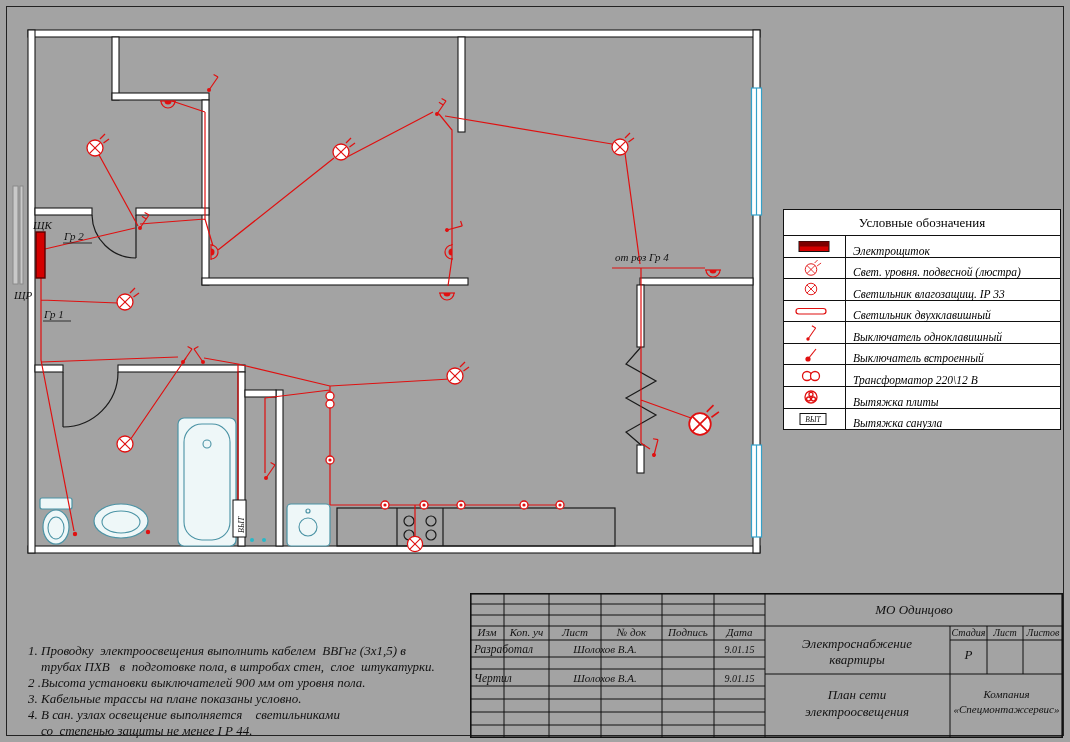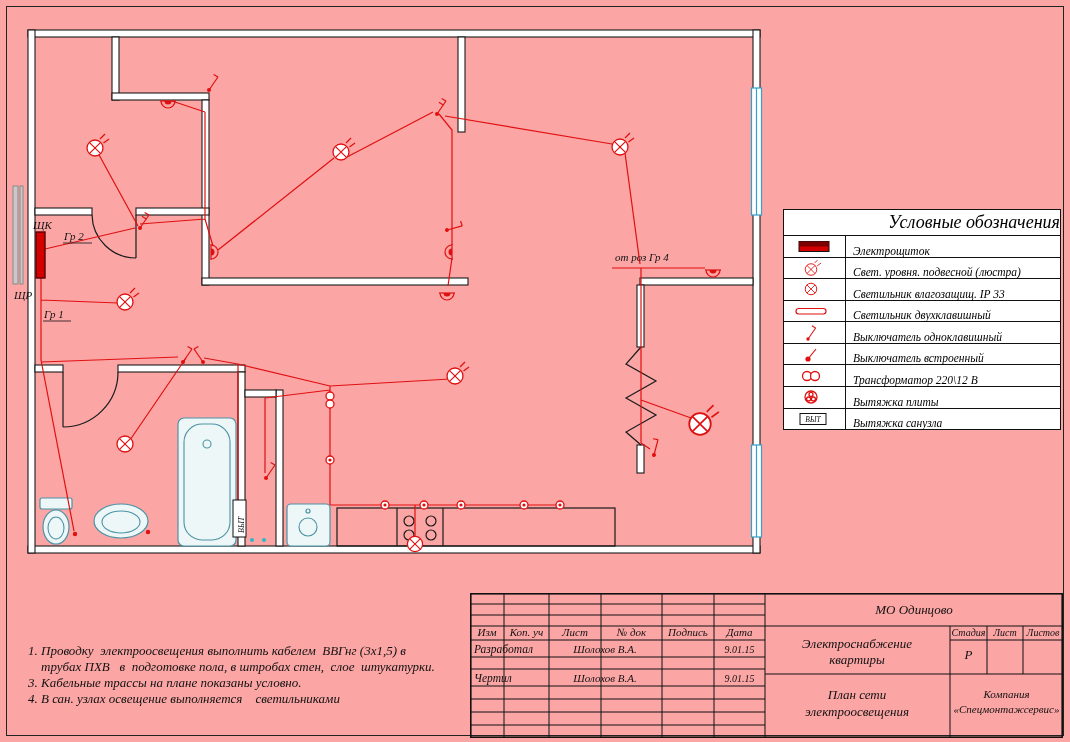--- a/index.html
+++ b/index.html
@@ -1,35 +1,35 @@
 <!DOCTYPE html>
 <html><head>
 <meta charset="utf-8">
 <style>
   html,body{margin:0;padding:0;background:#fff;}
-  #sheet{position:relative;width:1070px;height:742px;background:#fca5a5;overflow:hidden;
+  #sheet{position:relative;width:1070px;height:742px;background:#a3a3a3;overflow:hidden;
          font-family:"Liberation Serif",serif;}
   #frame{position:absolute;left:6px;top:6px;width:1056px;height:728px;border:1px solid #222;}
   svg text{font-family:"Liberation Serif",serif;font-style:italic;fill:#111;}
   
   .w{fill:#fff;stroke:#1a1a1a;stroke-width:1.1;}
   .blk{stroke:#1a1a1a;fill:none;stroke-width:1.2;}
   .wire{stroke:#e01010;stroke-width:1.2;fill:none;}
   .rsym{stroke:#e01010;fill:#fff;stroke-width:1.3;}
   .rfill{fill:#e01010;stroke:none;}
   .fx{fill:#eef7f8;stroke:#4b93a5;stroke-width:1.2;}
   .fxl{stroke:#4b93a5;fill:none;stroke-width:1.1;}
   .win{stroke:#35a0c8;fill:#fff;stroke-width:1.2;}
   .winl{stroke:#35a0c8;stroke-width:1.2;}
   .gray{fill:#c9c9c9;stroke:#8a8a8a;stroke-width:1;}
   .pl{font-size:11px;}
   
   #legend{position:absolute;left:783px;top:209px;width:278px;height:221px;border:1.3px solid #111;
           background:#fff;box-sizing:border-box;display:flex;flex-direction:column;}
-  #legend .lg-title{height:25px;line-height:25px;text-align:right;font-style:italic;font-size:18px;
+  #legend .lg-title{height:25px;line-height:25px;text-align:center;font-size:13px;
           border-bottom:1.3px solid #111;}
   .lg-row{flex:1;display:flex;align-items:flex-end;border-bottom:1px solid #111;box-sizing:border-box;}
   .lg-row:last-child{border-bottom:none;}
   .lg-sym{width:62px;height:100%;border-right:1px solid #111;box-sizing:border-box;
           display:flex;align-items:center;justify-content:center;}
   .lg-lab{padding-left:7px;font-style:italic;font-size:11.5px;white-space:nowrap;}
   
   #notes{position:absolute;left:28px;top:643px;width:460px;font-style:italic;font-size:13px;
          line-height:16px;color:#111;}
   .note-line{white-space:pre-wrap;}
@@ -305,22 +305,24 @@
         <text x="28" y="11" font-size="7.5" text-anchor="middle" font-style="normal">ВЫТ</text>
           </svg>
         </div>
       <span class="lg-lab">Вытяжка санузла</span>
     </div>
   </div>
 
   <div id="notes">
     <div class="note-line">1. Проводку  электроосвещения выполнить кабелем  ВВГнг (3х1,5) в</div>
     <div class="note-line">    трубах ПХВ   в  подготовке пола, в штробах стен,  слое  штукатурки.</div>
+    <div class="note-line">2 .Высота установки выключателей 900 мм от уровня пола.</div>
     <div class="note-line">3. Кабельные трассы на плане показаны условно.</div>
     <div class="note-line">4. В сан. узлах освещение выполняется    светильниками</div>
+    <div class="note-line">    со  степенью защиты не менее I Р 44.</div>
   </div>
 
   <svg id="titleblock" width="593" height="145" viewBox="0 0 593 145">
     <rect class="tlb" x="0.8" y="0.8" width="591.4" height="143.4"></rect>
 
     <line class="tl" x1="34" y1="0" x2="34" y2="145"></line>
     <line class="tl" x1="79" y1="0" x2="79" y2="145"></line>
     <line class="tl" x1="131" y1="0" x2="131" y2="145"></line>
     <line class="tl" x1="192" y1="0" x2="192" y2="145"></line>
     <line class="tl" x1="244" y1="0" x2="244" y2="145"></line>

